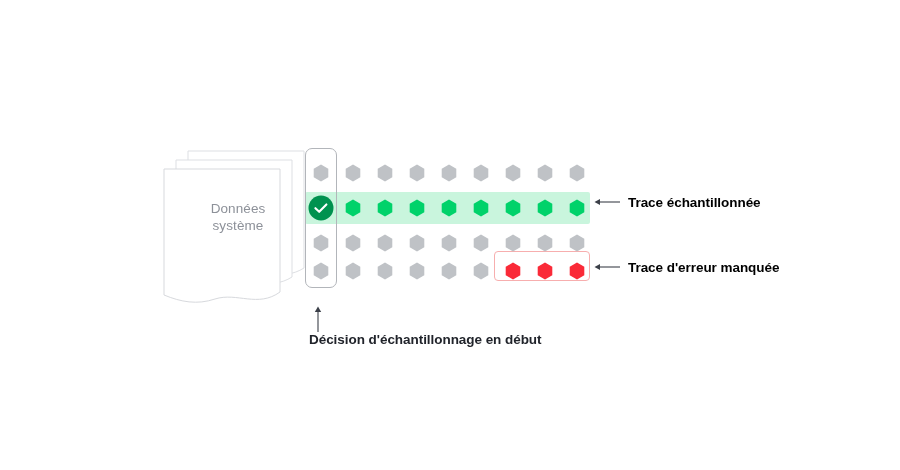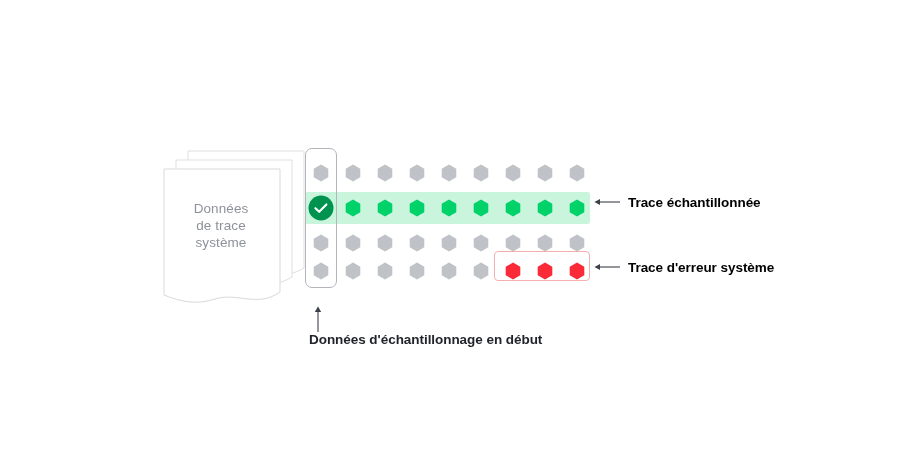--- a/index.html
+++ b/index.html
@@ -41,20 +41,21 @@
   .doc-label {
     position: absolute;
     left: 165px;
     top: 200px;
     width: 112px;
     text-align: center;
     color: #8d9199;
     font-size: 13.5px;
     line-height: 17px;
     letter-spacing: 0.1px;
+    padding-left: 17px;
   }
   .doc-label div { white-space: nowrap; }
 
   
   .grid-area {
     position: absolute;
     left: 305px;
     top: 148px;
     width: 290px;
     height: 140px;
@@ -202,21 +203,20 @@
     </div>
     <div class="doc-sheet" style="left:0px; top:18px;">
       <svg width="118" height="140" viewBox="0 0 118 140">
         <path d="M1 1 H117 V124 C95 140 74 124 52 131 C34 137 18 134 1 127 Z" fill="#ffffff" stroke="#d7d9dd" stroke-width="1"></path>
       </svg>
     </div>
   </div>
 
   <div class="doc-label">
     <div>Données</div>
-    <div>de trace</div>
     <div>système</div>
   </div>
 
   <div class="grid-area">
 
     <div class="sample-band"></div>
     <div class="start-col-box"></div>
     <div class="error-box"></div>
 
     <div id="hex-layer">
@@ -406,36 +406,36 @@
 
 
   <div class="caption-arrow">
     <svg width="12" height="26" viewBox="0 0 12 26">
       <line x1="6" y1="26" x2="6" y2="4" stroke="#3c4049" stroke-width="1.1"></line>
       <path d="M6 0.5 L9.2 6 L2.8 6 Z" fill="#3c4049"></path>
     </svg>
   </div>
 
   <div class="caption-text">
-    <div>Données d'échantillonnage en début</div>
+    <div>Décision d'échantillonnage en début</div>
   </div>
 
   <div class="legend-row legend-sampled">
     <span class="legend-arrow">
       <svg width="26" height="10" viewBox="0 0 26 10">
         <line x1="26" y1="5" x2="5" y2="5" stroke="#3c4049" stroke-width="1.1"></line>
         <path d="M0.5 5 L6 2 L6 8 Z" fill="#3c4049"></path>
       </svg>
     </span>
     <span class="legend-label">Trace échantillonnée</span>
   </div>
 
   <div class="legend-row legend-error">
     <span class="legend-arrow">
       <svg width="26" height="10" viewBox="0 0 26 10">
         <line x1="26" y1="5" x2="5" y2="5" stroke="#3c4049" stroke-width="1.1"></line>
         <path d="M0.5 5 L6 2 L6 8 Z" fill="#3c4049"></path>
       </svg>
     </span>
-    <span class="legend-label">Trace d'erreur système</span>
+    <span class="legend-label">Trace d'erreur manquée</span>
   </div>
 
 </div>
 
 </body></html>

